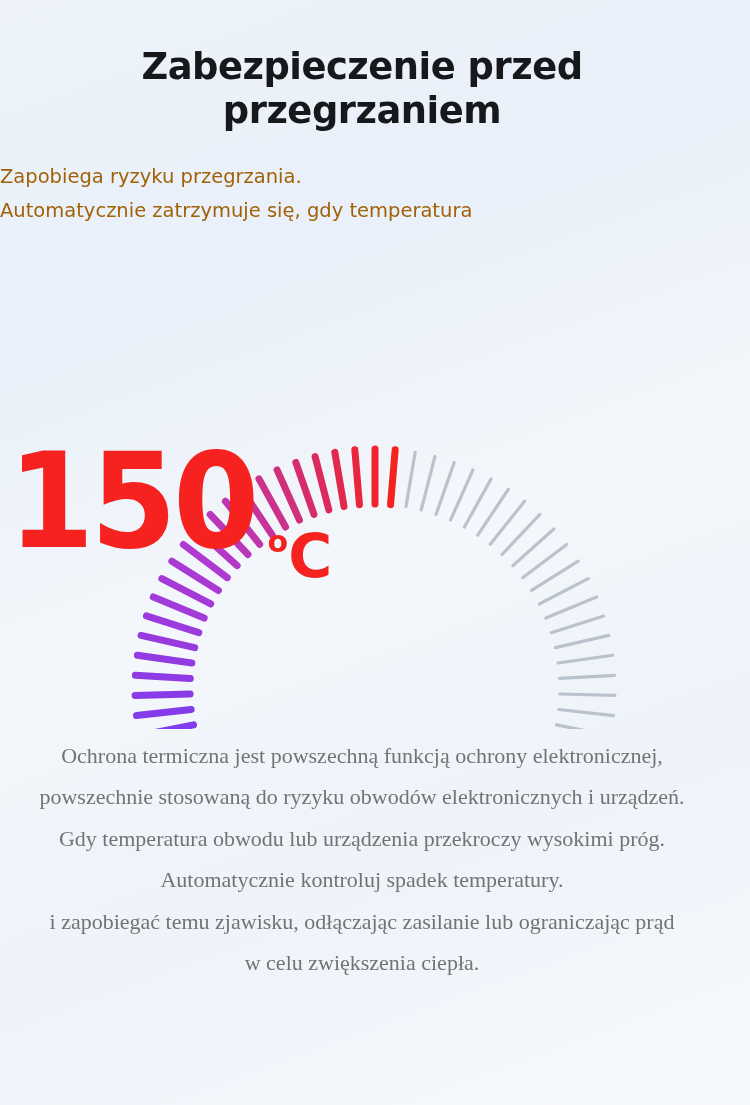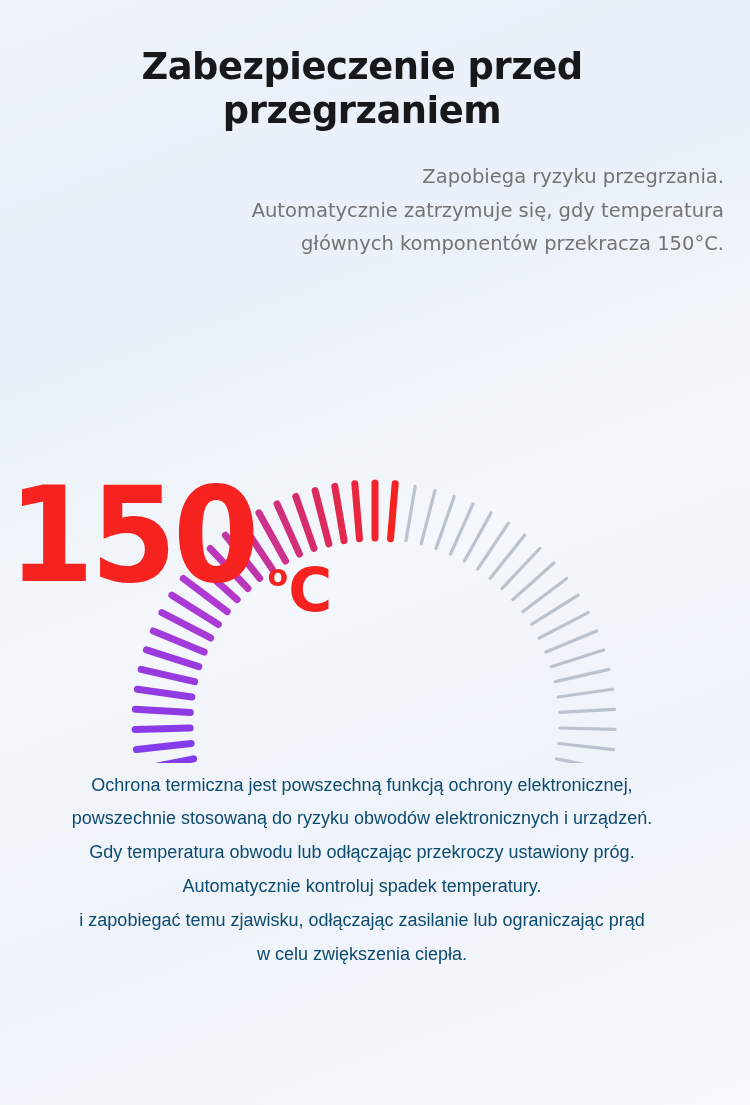--- a/index.html
+++ b/index.html
@@ -29,22 +29,22 @@
     font-size: 38px;
     font-weight: 900;
     letter-spacing: -0.5px;
     color: #16181c;
     font-family: "DejaVu Sans", sans-serif;
     transform: scaleX(0.97);
   }
 
   .intro {
     margin-top: 28px;
-    text-align: right;
-    color: #737373;
+    text-align: left;
+    color: #a16207;
     font-size: 19.5px;
     line-height: 1.72;
     font-family: "DejaVu Sans", sans-serif;
     font-weight: 400;
   }
   .intro div {
     white-space: nowrap;
   }
 
   .gauge-wrap {
@@ -90,40 +90,39 @@
   .reading .unit .deg {
     font-size: 30px;
     vertical-align: super;
     position: relative;
     top: -4px;
   }
 
   .body-copy {
     margin-top: 6px;
     text-align: center;
-    color: #0c4a6e;
-    font-size: 18px;
+    color: #737373;
+    font-size: 22px;
     line-height: 1.88;
-    font-family: Liberation Sans, sans-serif;
+    font-family: Liberation Serif, serif;
   }
   .body-copy div {
     white-space: nowrap;
   }
 </style>
 </head>
 <body>
 
 <div class="page">
 
   <h1 class="title">Zabezpieczenie przed przegrzaniem</h1>
 
   <div class="intro">
     <div>Zapobiega ryzyku przegrzania.</div>
     <div>Automatycznie zatrzymuje się, gdy temperatura</div>
-    <div>głównych komponentów przekracza 150°C.</div>
   </div>
 
   <div class="gauge-wrap">
     <svg class="gauge-svg" width="750" height="490" viewBox="0 0 750 490">
       <g id="tickgroup">
           <line x1="197.17" y1="500.99" x2="144.30" y2="516.15" stroke="rgb(123,60,240)" stroke-width="7" stroke-linecap="round"></line>
           <line x1="193.51" y1="485.88" x2="139.56" y2="496.54" stroke="rgb(128,60,237)" stroke-width="7" stroke-linecap="round"></line>
           <line x1="191.14" y1="470.51" x2="136.48" y2="476.60" stroke="rgb(132,60,234)" stroke-width="7" stroke-linecap="round"></line>
           <line x1="190.07" y1="454.99" x2="135.09" y2="456.47" stroke="rgb(137,59,232)" stroke-width="7" stroke-linecap="round"></line>
           <line x1="190.30" y1="439.44" x2="135.39" y2="436.30" stroke="rgb(142,59,229)" stroke-width="7" stroke-linecap="round"></line>
@@ -171,19 +170,19 @@
     </svg>
 
     <div class="reading">
       <span class="value">150</span><span class="unit"><span class="deg">o</span><span>C</span></span>
     </div>
   </div>
 
   <div class="body-copy">
     <div>Ochrona termiczna jest powszechną funkcją ochrony elektronicznej,</div>
     <div>powszechnie stosowaną do ryzyku obwodów elektronicznych i urządzeń.</div>
-    <div>Gdy temperatura obwodu lub odłączając przekroczy ustawiony próg.</div>
+    <div>Gdy temperatura obwodu lub urządzenia przekroczy wysokimi próg.</div>
     <div>Automatycznie kontroluj spadek temperatury.</div>
     <div>i zapobiegać temu zjawisku, odłączając zasilanie lub ograniczając prąd</div>
     <div>w celu zwiększenia ciepła.</div>
   </div>
 
 </div>
 
 </body></html>

